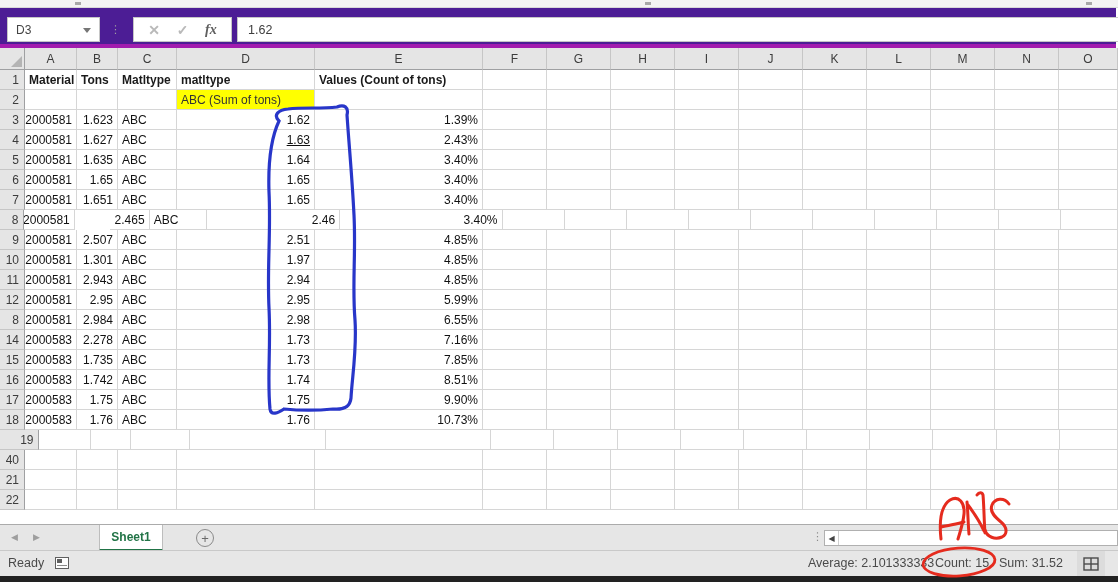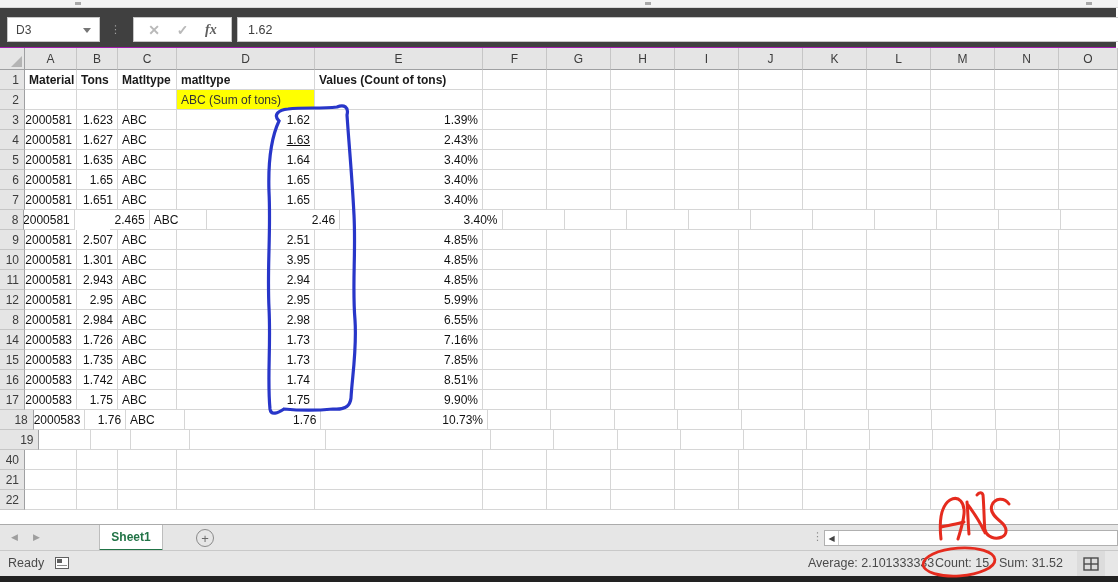--- a/index.html
+++ b/index.html
@@ -7,21 +7,21 @@
   .app {
     position:relative; width:1118px; height:582px; overflow:hidden;
     font-family:"Liberation Sans", sans-serif; background:#fff;
   }
   
   .ribbon-edge { position:absolute; top:0; left:0; width:1118px; height:8px;
     background:#f3f3f3; border-bottom:1px solid #d8d8d8; }
   .ribbon-mark { position:absolute; top:2px; width:6px; height:3px; background:#a8a8a8; }
   
   .formula-row { position:absolute; top:8px; left:0; width:1116px; height:40px;
-    background:#404040; border-bottom:1px solid #a21caf; }
+    background:#4c1d95; border-bottom:4px solid #a21caf; }
   .name-box { position:absolute; left:7px; top:9px; width:93px; height:25px;
     background:#fff; border:1px solid #c6c6c6; font-size:12px; color:#444;
     display:flex; align-items:center; padding-left:8px; }
   .nb-arrow { position:absolute; right:8px; top:10px; width:0; height:0;
     border-left:4px solid transparent; border-right:4px solid transparent;
     border-top:5px solid #767676; }
   .fb-dots { position:absolute; left:110px; top:9px; height:25px; color:#a0a0a0;
     font-size:11px; letter-spacing:0; display:flex; align-items:center; }
   .fb-buttons { position:absolute; left:133px; top:9px; width:99px; height:25px;
     background:#fff; border:1px solid #c6c6c6; display:flex; align-items:center;
@@ -299,21 +299,21 @@
         <div class="cell al" style="width: 64px;"></div>
         <div class="cell al" style="width: 64px;"></div>
         <div class="cell al" style="width: 64px;"></div>
         <div class="cell al" style="width: 59px;"></div>
       </div>
       <div class="grow">
         <div class="rowhdr" style="width: 25px;">10</div>
         <div class="cell ar" style="width: 52px;">2000581</div>
         <div class="cell ar" style="width: 41px;">1.301</div>
         <div class="cell al" style="width: 59px;">ABC</div>
-        <div class="cell ar" style="width: 138px;">3.95</div>
+        <div class="cell ar" style="width: 138px;">1.97</div>
         <div class="cell ar" style="width: 168px;">4.85%</div>
         <div class="cell al" style="width: 64px;"></div>
         <div class="cell al" style="width: 64px;"></div>
         <div class="cell al" style="width: 64px;"></div>
         <div class="cell al" style="width: 64px;"></div>
         <div class="cell al" style="width: 64px;"></div>
         <div class="cell al" style="width: 64px;"></div>
         <div class="cell al" style="width: 64px;"></div>
         <div class="cell al" style="width: 64px;"></div>
         <div class="cell al" style="width: 64px;"></div>
@@ -369,21 +369,21 @@
         <div class="cell al" style="width: 64px;"></div>
         <div class="cell al" style="width: 64px;"></div>
         <div class="cell al" style="width: 64px;"></div>
         <div class="cell al" style="width: 64px;"></div>
         <div class="cell al" style="width: 64px;"></div>
         <div class="cell al" style="width: 59px;"></div>
       </div>
       <div class="grow">
         <div class="rowhdr" style="width: 25px;">14</div>
         <div class="cell ar" style="width: 52px;">2000583</div>
-        <div class="cell ar" style="width: 41px;">1.726</div>
+        <div class="cell ar" style="width: 41px;">2.278</div>
         <div class="cell al" style="width: 59px;">ABC</div>
         <div class="cell ar" style="width: 138px;">1.73</div>
         <div class="cell ar" style="width: 168px;">7.16%</div>
         <div class="cell al" style="width: 64px;"></div>
         <div class="cell al" style="width: 64px;"></div>
         <div class="cell al" style="width: 64px;"></div>
         <div class="cell al" style="width: 64px;"></div>
         <div class="cell al" style="width: 64px;"></div>
         <div class="cell al" style="width: 64px;"></div>
         <div class="cell al" style="width: 64px;"></div>
@@ -439,21 +439,21 @@
         <div class="cell al" style="width: 64px;"></div>
         <div class="cell al" style="width: 64px;"></div>
         <div class="cell al" style="width: 64px;"></div>
         <div class="cell al" style="width: 64px;"></div>
         <div class="cell al" style="width: 64px;"></div>
         <div class="cell al" style="width: 64px;"></div>
         <div class="cell al" style="width: 64px;"></div>
         <div class="cell al" style="width: 59px;"></div>
       </div>
       <div class="grow">
-        <div class="rowhdr" style="width: 34px;">18</div>
+        <div class="rowhdr" style="width: 25px;">18</div>
         <div class="cell ar" style="width: 52px;">2000583</div>
         <div class="cell ar" style="width: 41px;">1.76</div>
         <div class="cell al" style="width: 59px;">ABC</div>
         <div class="cell ar" style="width: 138px;">1.76</div>
         <div class="cell ar" style="width: 168px;">10.73%</div>
         <div class="cell al" style="width: 64px;"></div>
         <div class="cell al" style="width: 64px;"></div>
         <div class="cell al" style="width: 64px;"></div>
         <div class="cell al" style="width: 64px;"></div>
         <div class="cell al" style="width: 64px;"></div>

